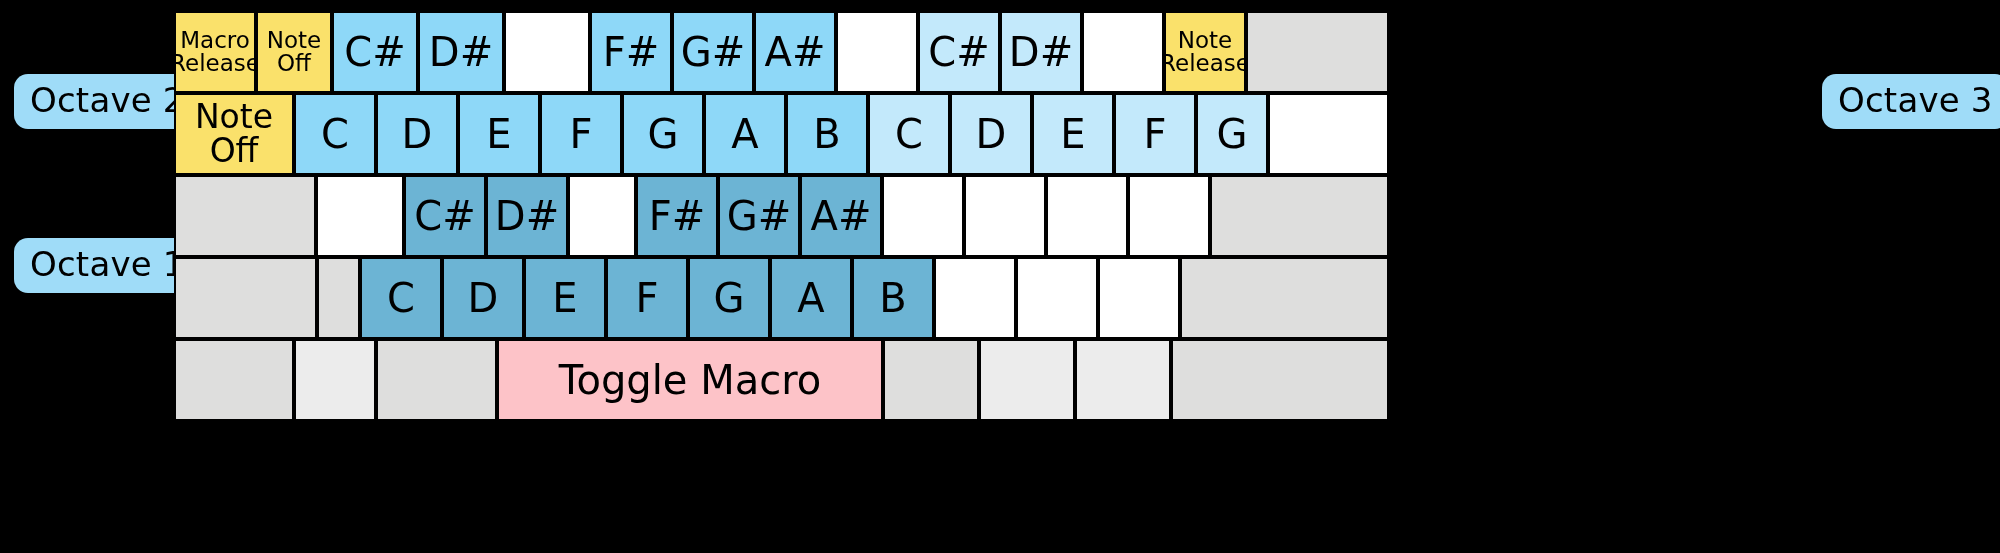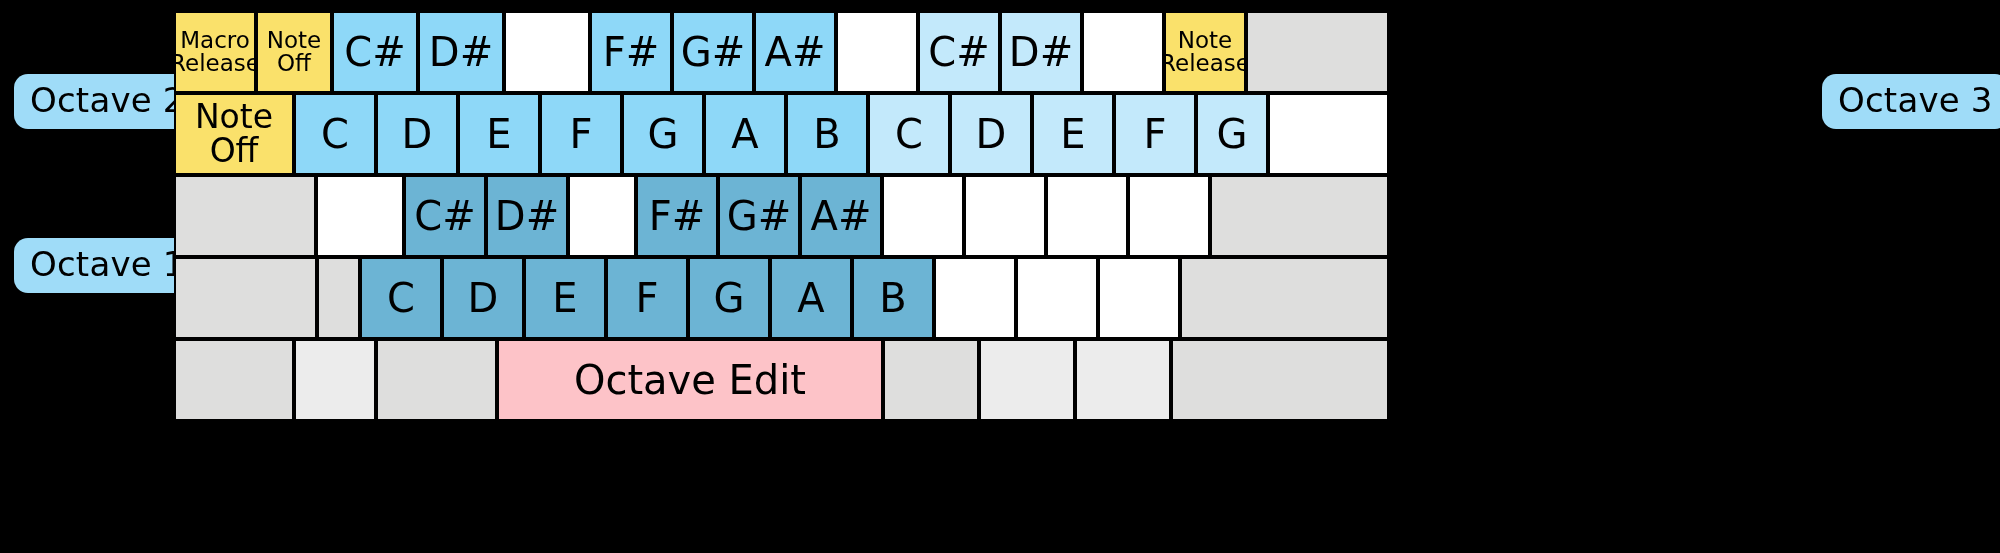--- a/index.html
+++ b/index.html
@@ -157,21 +157,21 @@
         <div class="key k-blue1" style="left: 678px; width: 82px;">B</div>
         <div class="key k-white" style="left: 760px; width: 82px;"></div>
         <div class="key k-white" style="left: 842px; width: 82px;"></div>
         <div class="key k-white" style="left: 924px; width: 82px;"></div>
         <div class="key k-grey" style="left: 1006px; width: 209px;"></div>
       </div>
       <div class="kb-row">
         <div class="key k-grey" style="left: 0px; width: 120px;"></div>
         <div class="key k-grey-l" style="left: 120px; width: 82px;"></div>
         <div class="key k-grey" style="left: 202px; width: 121px;"></div>
-        <div class="key k-pink" style="left: 323px; width: 386px;">Octave Edit</div>
+        <div class="key k-pink" style="left: 323px; width: 386px;">Toggle Macro</div>
         <div class="key k-grey" style="left: 709px; width: 96px;"></div>
         <div class="key k-grey-l" style="left: 805px; width: 96px;"></div>
         <div class="key k-grey-l" style="left: 901px; width: 96px;"></div>
         <div class="key k-grey" style="left: 997px; width: 218px;"></div>
       </div>
     </div>
 
 </div>
 
 </body></html>

